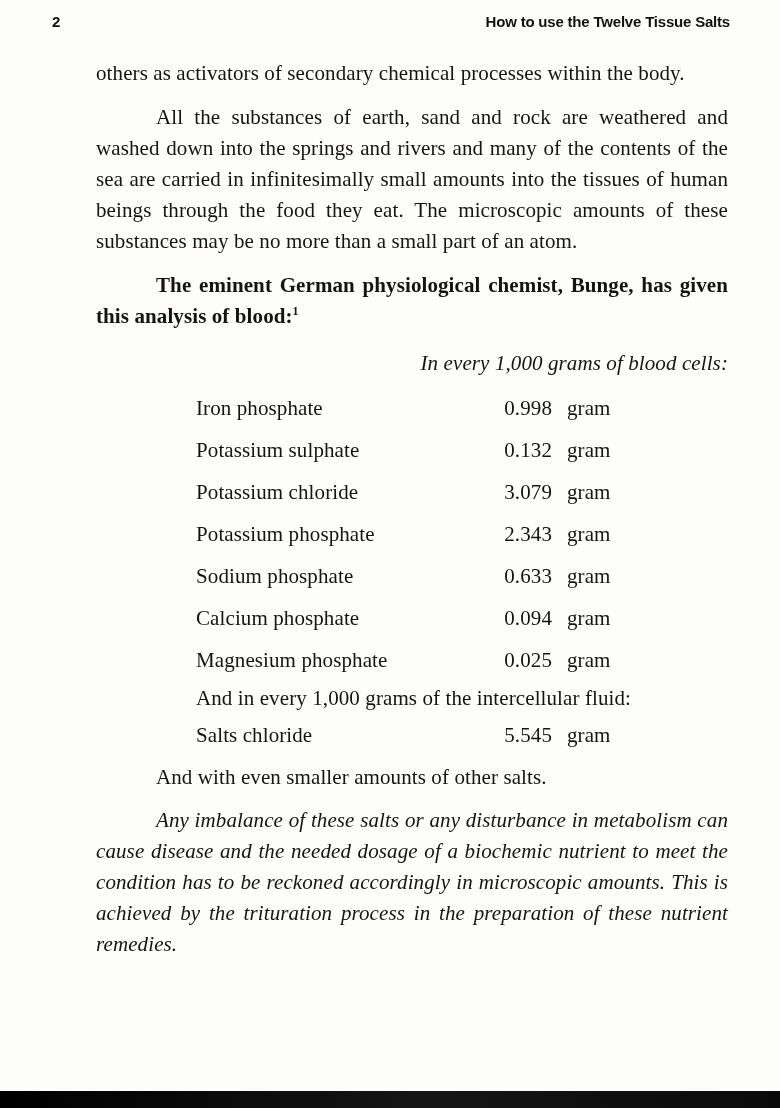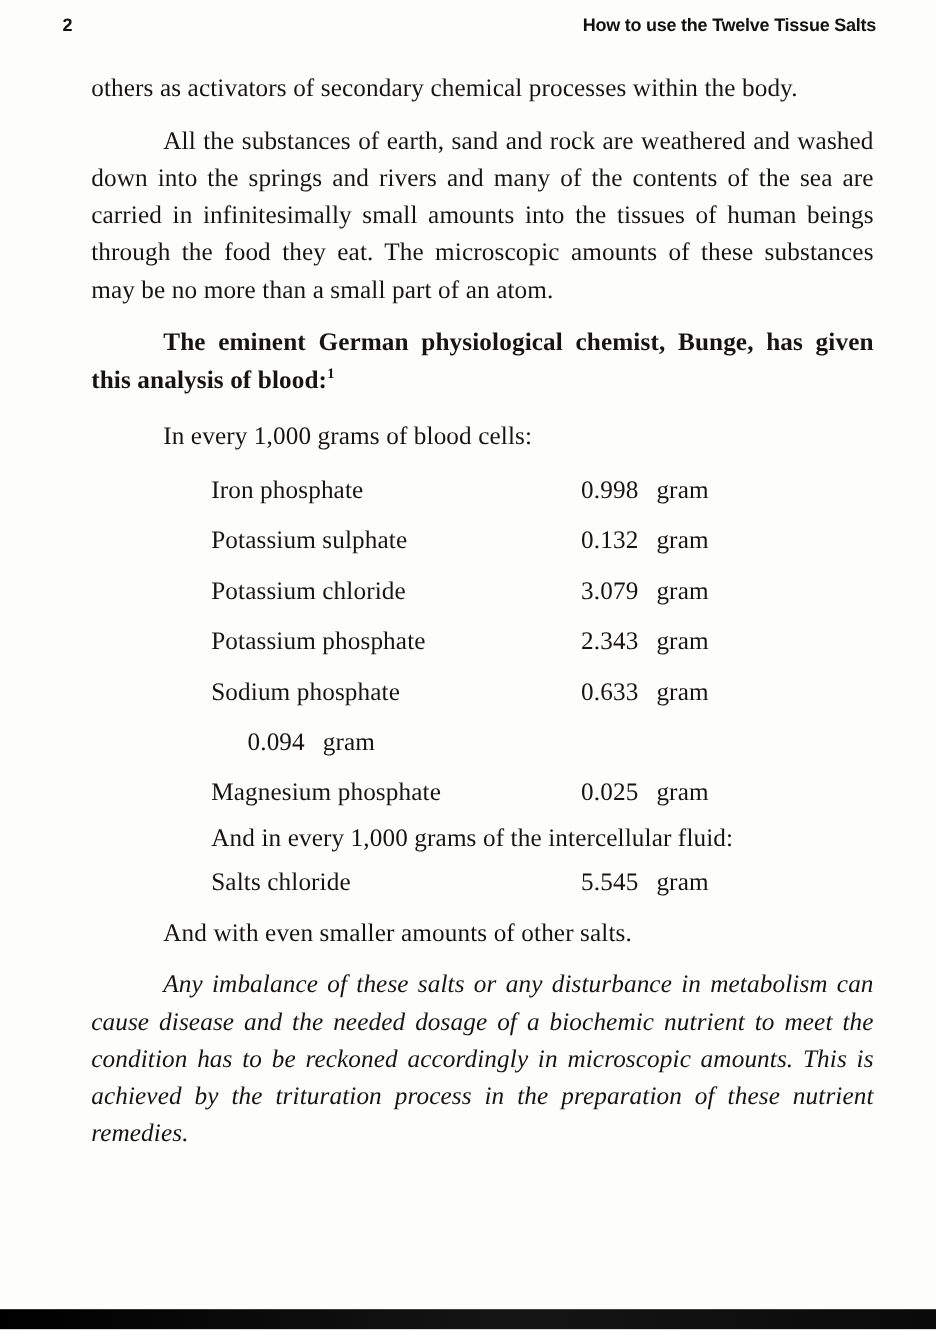--- a/index.html
+++ b/index.html
@@ -28,28 +28,30 @@
     line-height: 18px;
     color: #111;
   }
   .running-title { letter-spacing: -0.2px; }
   .page-body {
     padding: 27px 52px 0 76px;
     font-size: 21px;
     line-height: 31px;
     text-align: justify;
     letter-spacing: 0.1px;
+    margin-left: 20px;
   }
   .para { margin: 0 0 13px 0; }
   .para.indent { text-indent: 60px; }
   .para.bunge { margin-bottom: 16px; font-weight: bold; }
   .list-intro {
     margin: 0 0 8px 0;
     text-indent: 60px;
-    text-align: left;
+    text-align: right;
+    font-style: italic;
   }
   sup.fnote {
     font-size: 12px;
     vertical-align: super;
     line-height: 0;
   }
   .salt-table { margin-left: 100px; text-align: left; }
   .salt-row {
     display: flex;
     align-items: center;
@@ -125,20 +127,21 @@
         <span class="salt-unit">gram</span>
       </div>
 
       <div class="salt-row">
         <span class="salt-name">Sodium phosphate</span>
         <span class="salt-value">0.633</span>
         <span class="salt-unit">gram</span>
       </div>
 
       <div class="salt-row">
+        <span class="salt-name">Calcium phosphate</span>
         <span class="salt-value">0.094</span>
         <span class="salt-unit">gram</span>
       </div>
 
       <div class="salt-row">
         <span class="salt-name">Magnesium phosphate</span>
         <span class="salt-value">0.025</span>
         <span class="salt-unit">gram</span>
       </div>
 

